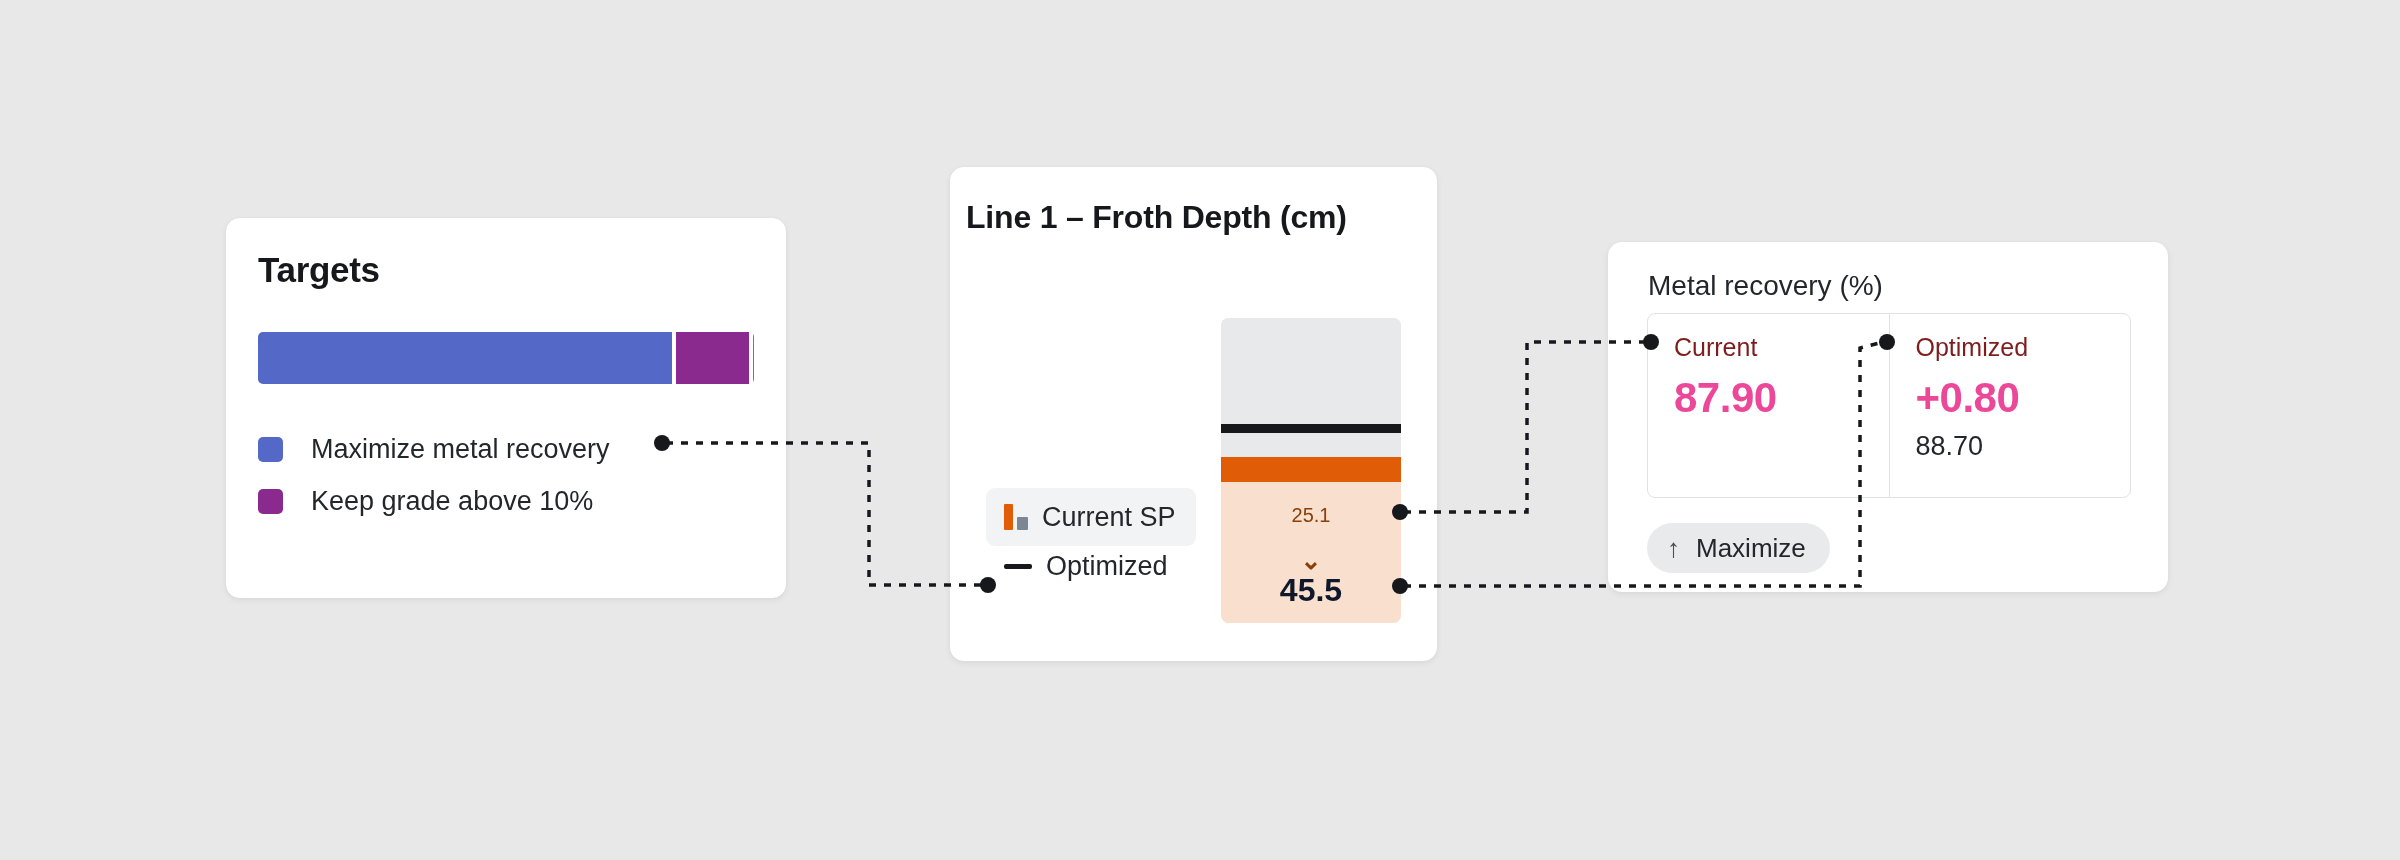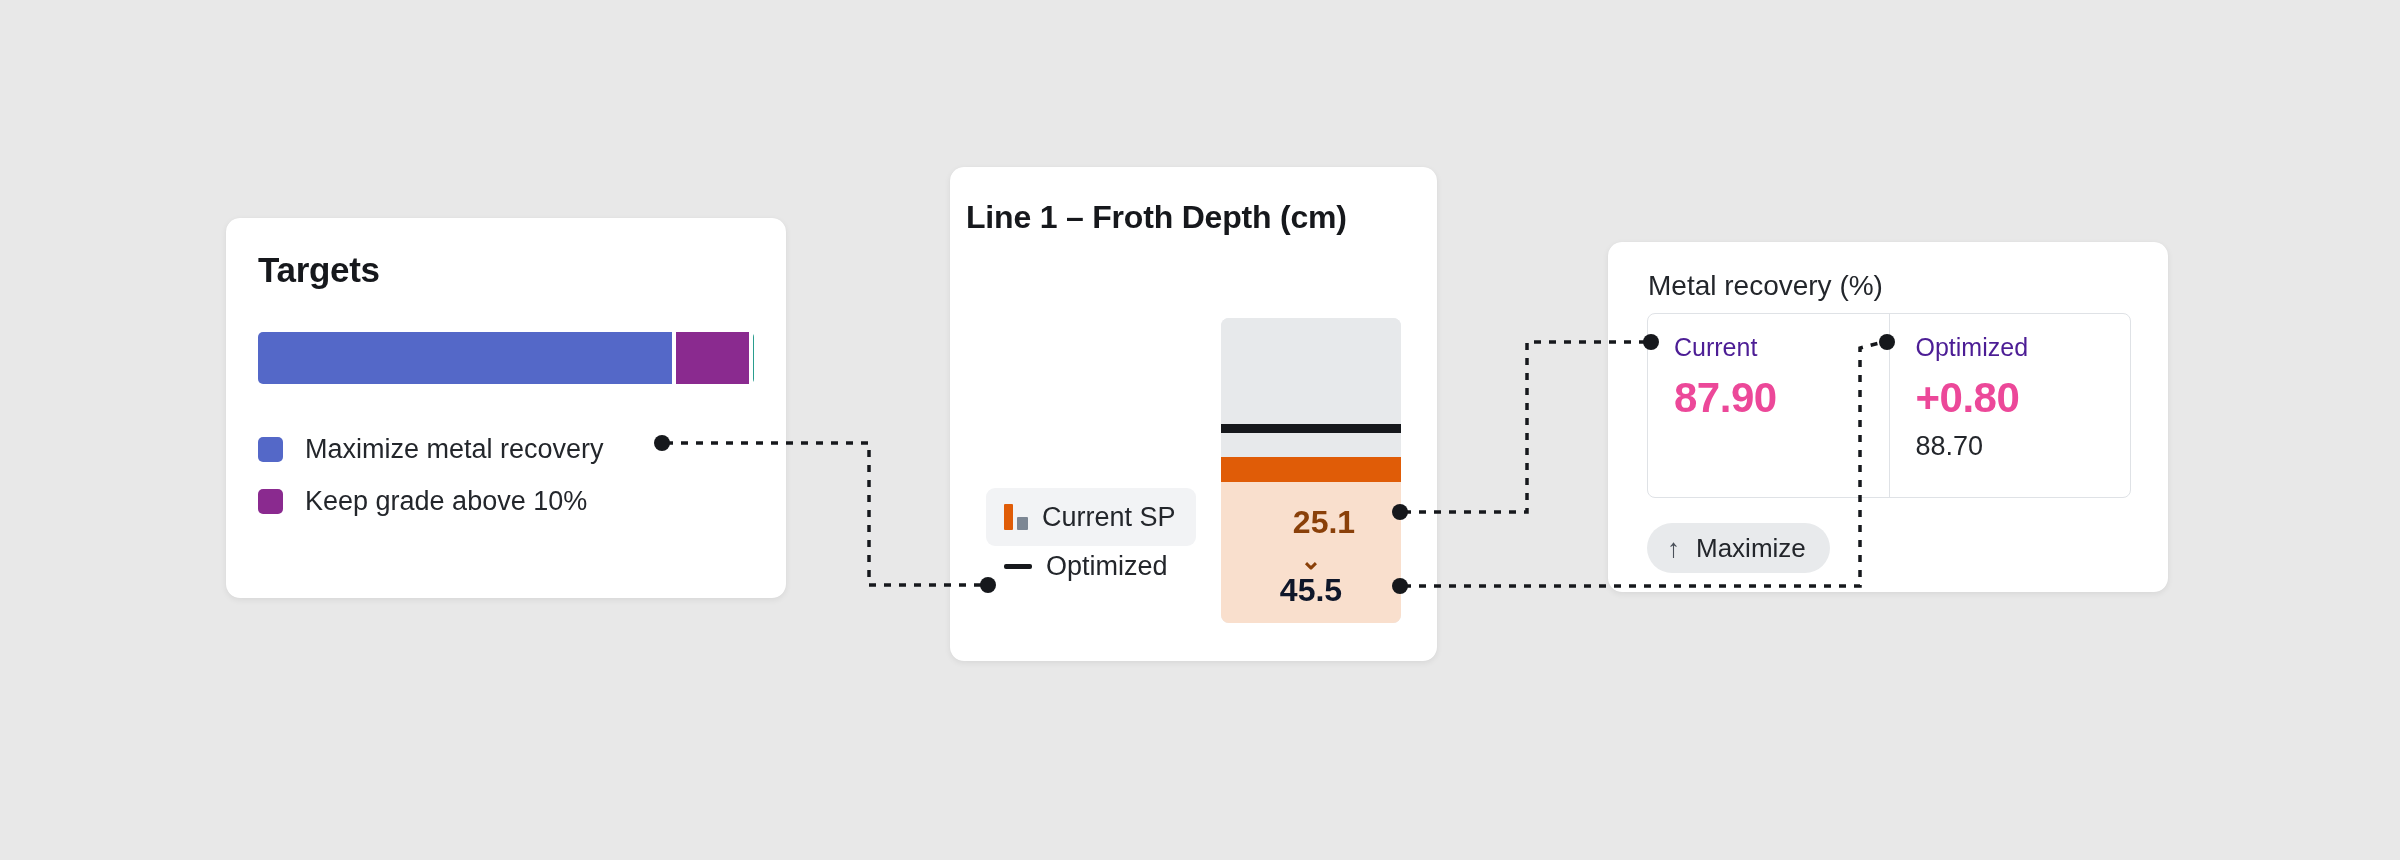--- a/index.html
+++ b/index.html
@@ -69,21 +69,21 @@
     align-items: center;
     height: 52px;
   }
   .legend-swatch {
     width: 25px;
     height: 25px;
     border-radius: 5px;
     flex: 0 0 auto;
   }
   .legend-label {
-    margin-left: 22px;
+    margin-left: 28px;
     font-size: 27px;
     color: #23262b;
     white-space: nowrap;
   }
 
   
   #froth-card {
     left: 950px;
     top: 167px;
     width: 487px;
@@ -142,24 +142,23 @@
     width: 100%;
     height: 141px;
     background: #f9dfcd;
   }
   #cell-current-value {
     position: absolute;
     left: 0;
     top: 186px;
     width: 100%;
     text-align: center;
-    font-size: 32px;
+    font-size: 20px;
     color: #8a4009;
-    font-weight: 700;
-    margin-left: 13px;
+    font-weight: 400;
   }
   #cell-chevron {
     position: absolute;
     left: 0;
     top: 230px;
     width: 100%;
     text-align: center;
     font-size: 25px;
     line-height: 1;
     color: #8a4009;
@@ -261,21 +260,21 @@
     box-sizing: border-box;
   }
   .stat-col {
     flex: 1 1 0;
     padding: 21px 0 0 26px;
     box-sizing: border-box;
   }
   .stat-col.divider { border-left: 1px solid #dfe2e6; }
   .stat-label {
     font-size: 25px;
-    color: #4c1d95;
+    color: #7f1d1d;
     line-height: 1;
   }
   .stat-value {
     margin-top: 17px;
     font-size: 42px;
     font-weight: bold;
     color: #ec4899;
     letter-spacing: -0.5px;
     line-height: 1;
   }

